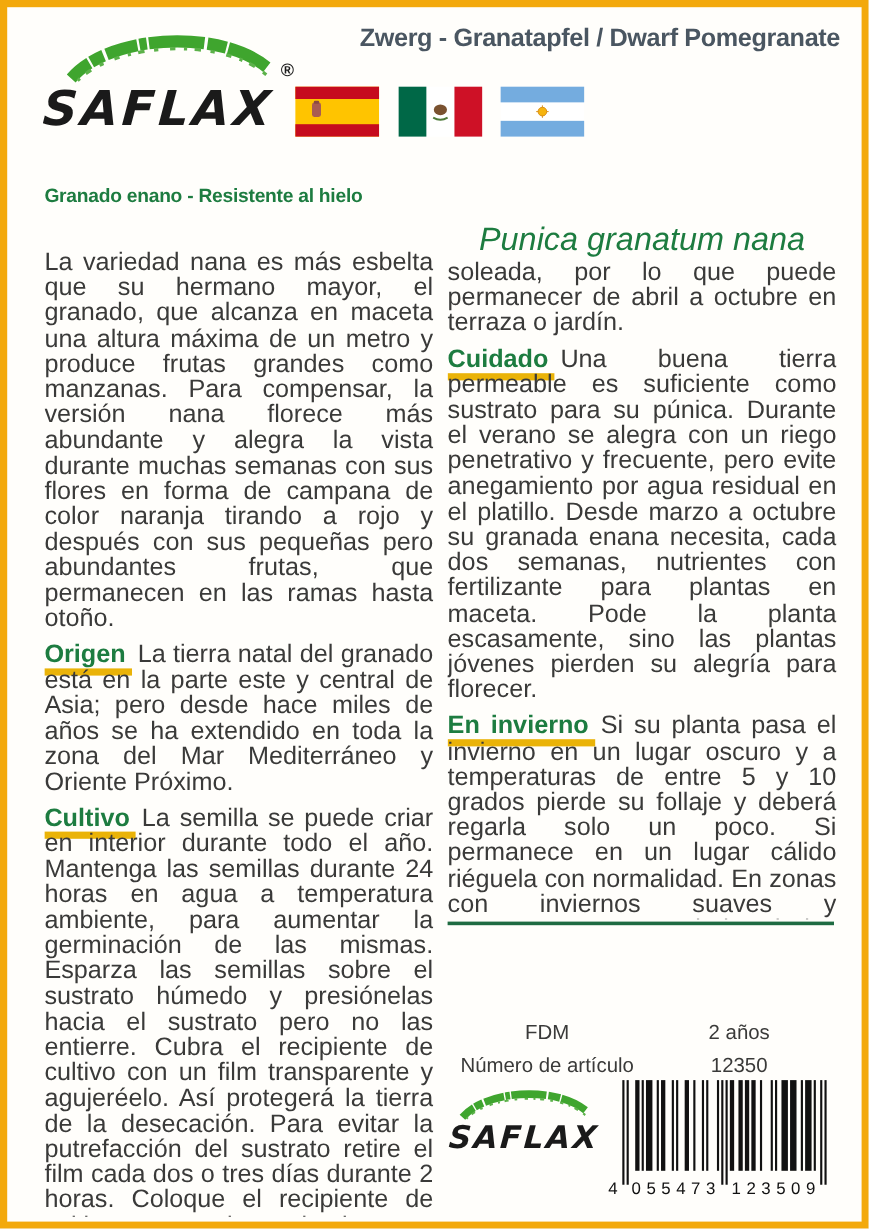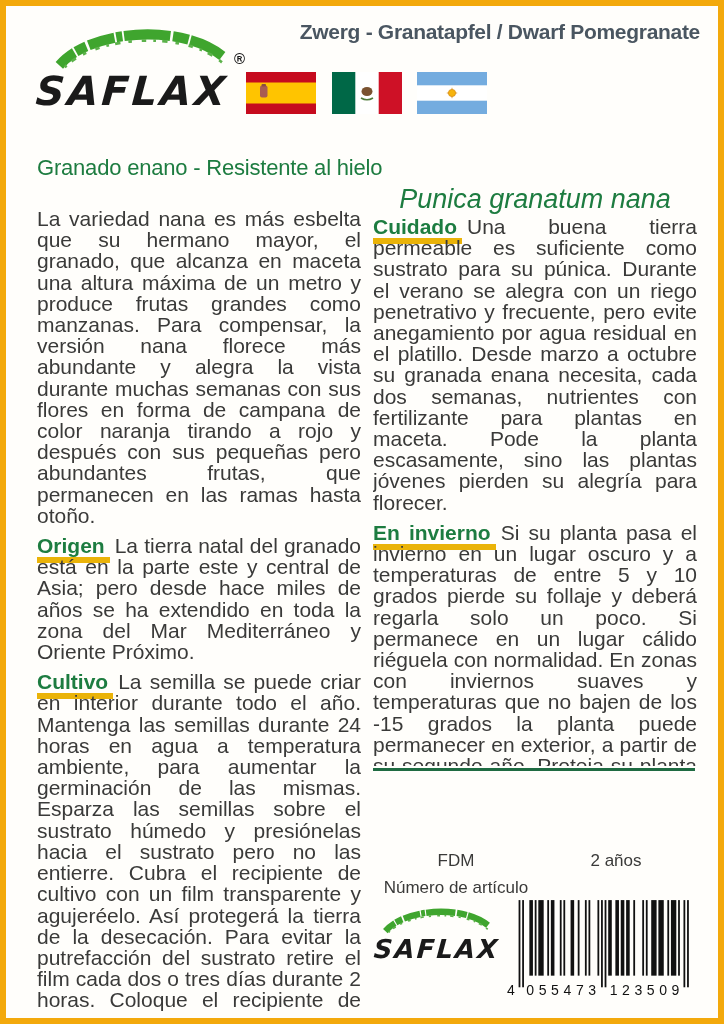--- a/index.html
+++ b/index.html
@@ -24,21 +24,21 @@
   .flag{position:absolute;top:0;width:70px;height:42px;}
   .flag-spain{left:0;}
   .flag-mexico{left:86px;}
   .flag-argentina{left:171px;}
   .variety-title{
     position:absolute;right:24px;top:20px;font-size:21px;letter-spacing:-0.3px;
     color:#4a5661;white-space:nowrap;font-weight:700;
   }
   
   .main-heading{
-    position:absolute;left:37px;top:155px;font-size:22px;font-weight:normal;
+    position:absolute;left:37px;top:155px;font-size:16px;font-weight:bold;
     color:#1d7c40;letter-spacing:-0.2px;white-space:nowrap;
   }
   .botanical-name{
     position:absolute;left:373px;top:184px;width:324px;text-align:center;
     font-size:27px;color:#1d7c40;font-weight:400;font-style:italic;
   }
   
   .col{
     position:absolute;font-size:21px;line-height:21.2px;color:#3a3a39;
     text-align:justify;hyphens:auto;-webkit-hyphens:auto;overflow:hidden;
@@ -115,33 +115,35 @@
   <div class="botanical-name">Punica granatum nana</div>
 
   <div class="col col-left" lang="es">
     <p>La variedad nana es más esbelta que su hermano mayor, el granado, que alcanza en maceta una altura máxima de un metro y produce frutas grandes como manzanas. Para compensar, la versión nana florece más abundante y alegra la vista durante muchas semanas con sus flores en forma de campana de color naranja tirando a rojo y después con sus pequeñas pero abundantes frutas, que permanecen en las ramas hasta otoño.</p>
     <p><span class="slabel">Origen</span><span>La tierra natal del granado está en la parte este y central de Asia; pero desde hace miles de años se ha extendido en toda la zona del Mar Mediterráneo y Oriente Próximo.</span></p>
     <p><span class="slabel">Cultivo</span><span>La semilla se puede criar en interior durante todo el año. Mantenga las semillas durante 24 horas en agua a temperatura ambiente, para aumentar la germinación de las mismas. Esparza las semillas sobre el sustrato húmedo y presiónelas hacia el sustrato pero no las entierre. Cubra el recipiente de cultivo con un film transparente y agujeréelo. Así protegerá la tierra de la desecación. Para evitar la putrefacción del sustrato retire el film cada dos o tres días durante 2 horas. Coloque el recipiente de cultivo en un lugar luminoso y cálido entre 25 y 30 grados (por ejemplo encima del radiador) y mantenga el sustrato húmedo, pero no mojado. La germinación se produce a las dos a tres semanas.</span></p>
     <p><span class="slabel">Ubicación</span><span>La granada enana aprecia una ubicación luminosa y completamente</span></p>
   </div>
 
   <div class="col col-right" lang="es">
+    <p>soleada, por lo que puede permanecer de abril a octubre en terraza o jardín.</p>
     <p><span class="slabel">Cuidado</span><span>Una buena tierra permeable es suficiente como sustrato para su púnica. Durante el verano se alegra con un riego penetrativo y frecuente, pero evite anegamiento por agua residual en el platillo. Desde marzo a octubre su granada enana necesita, cada dos semanas, nutrientes con fertilizante para plantas en maceta. Pode la planta escasamente, sino las plantas jóvenes pierden su alegría para florecer.</span></p>
     <p><span class="slabel">En invierno</span><span>Si su planta pasa el invierno en un lugar oscuro y a temperaturas de entre 5 y 10 grados pierde su follaje y deberá regarla solo un poco. Si permanece en un lugar cálido riéguela con normalidad. En zonas con inviernos suaves y temperaturas que no bajen de los -15 grados la planta puede permanecer en exterior, a partir de su segundo año. Proteja su planta con una tela y cubra el suelo con bastante follaje.</span></p>
   </div>
 
   <div class="divider"></div>
 
   <div class="info-rows">
     <div class="info-row">
       <div class="info-label">FDM</div>
       <div class="info-value">2 años</div>
     </div>
     <div class="info-row">
       <div class="info-label">Número de artículo</div>
+      <div class="info-value">12350</div>
     </div>
   </div>
 
   <div class="brand-logo-bottom">
     <svg class="brand-arc-bottom" viewBox="0 0 200 52" preserveAspectRatio="none">
       <path d="M6,47 C42,6 152,1 194,41" fill="none" stroke="#3fa52e" stroke-width="11" stroke-dasharray="22 2 13 3 30 2 7 2 52 3 18 2 40"></path>
       <path d="M12,49 C48,14 148,9 189,44" fill="none" stroke="#5cb24a" stroke-width="3" stroke-dasharray="3 7 6 9 4 11 5 8"></path>
     </svg>
     <div class="brand-word-bottom">SAFLAX</div>
   </div>

